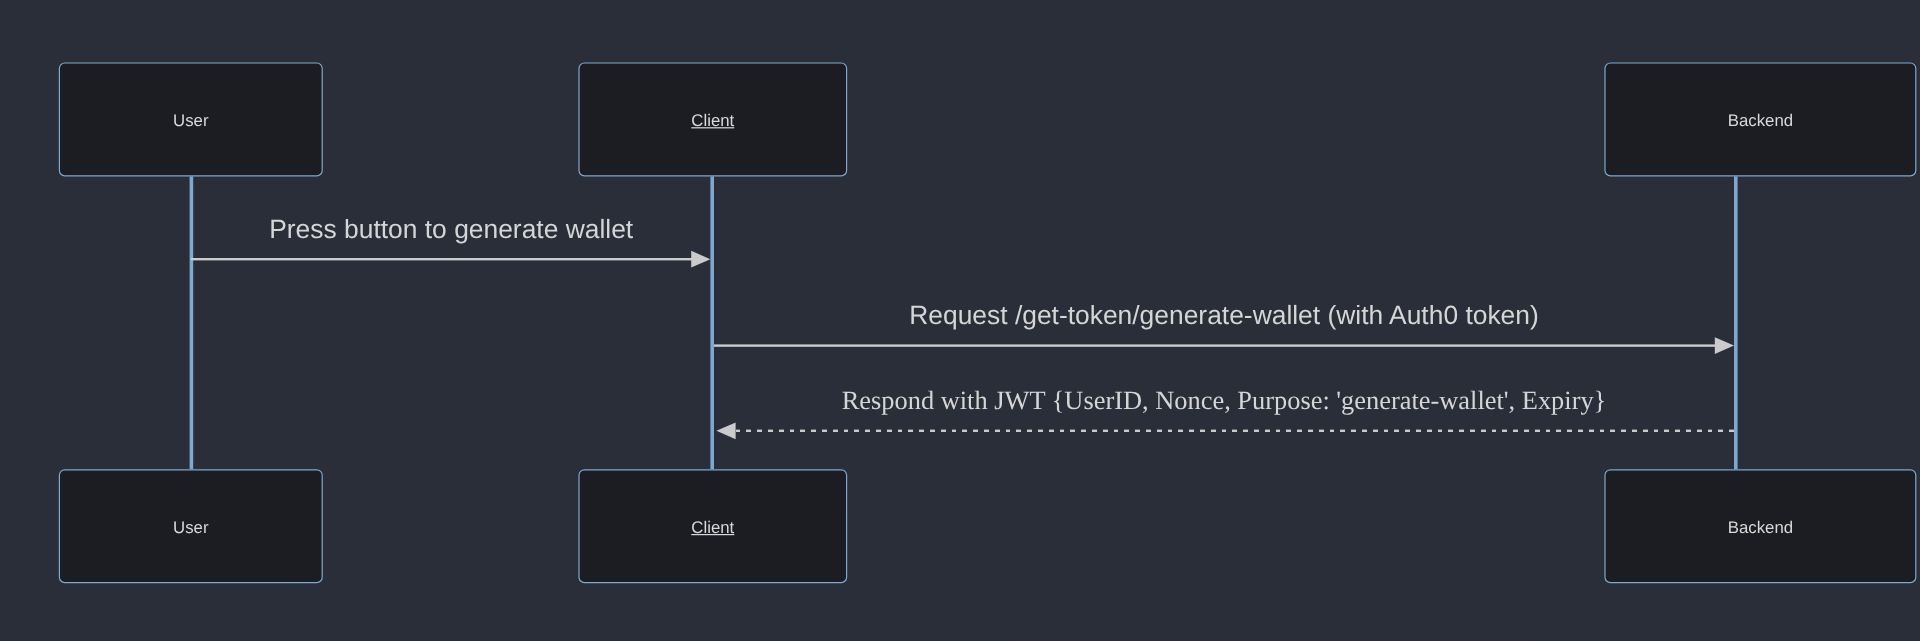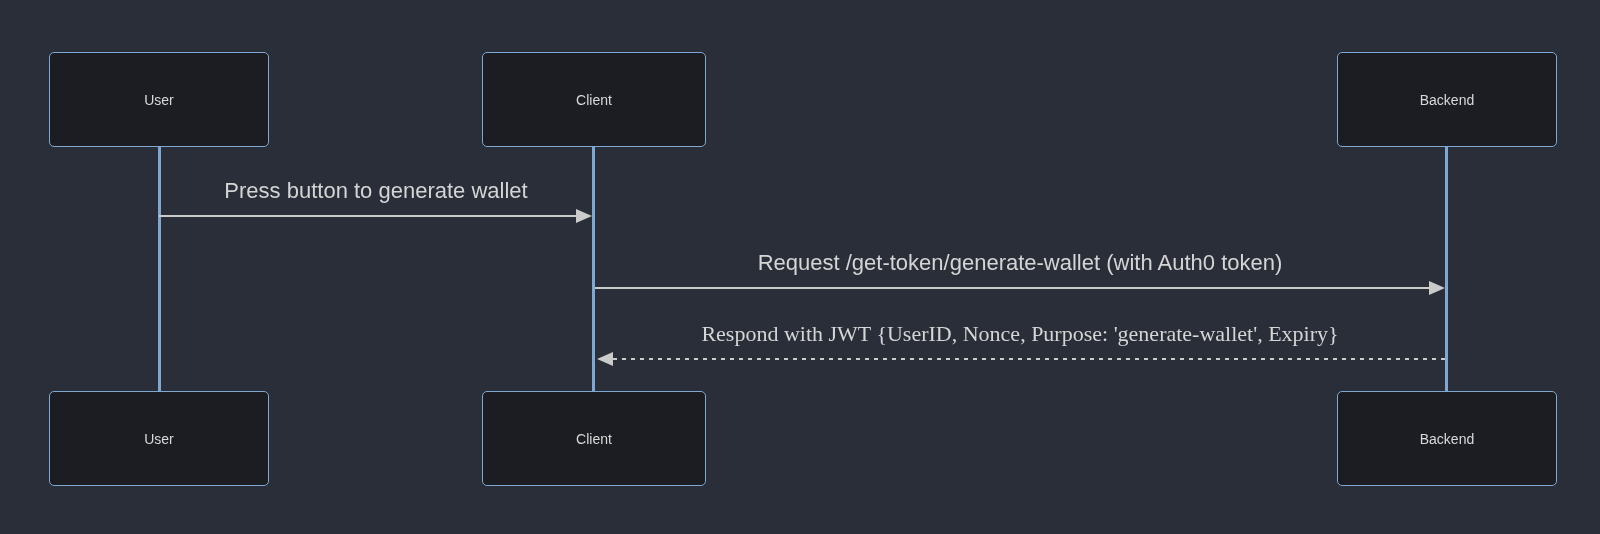--- a/index.html
+++ b/index.html
@@ -29,22 +29,22 @@
     border-radius: 5px;
     display: flex;
     align-items: center;
     justify-content: center;
     color: var(--actor-text);
     font-size: 14px;
   }
   .actor.row-top { top: 52px; }
   .actor.row-bottom { top: 391px; }
   .actor.col-user { left: 49px; width: 220px; }
-  .actor.col-client { left: 482px; width: 224px; }
-  .actor.col-backend { left: 1337px; width: 220px; }
+  .actor.col-client { left: 482px; width: 224px; text-decoration: underline; }
+  .actor.col-backend { left: 1337px; width: 260px; }
 
   .lifeline {
     position: absolute;
     top: 147px;
     height: 244px;
     width: 3px;
     background: var(--lifeline);
   }
   .lifeline.col-user { left: 158px; }
   .lifeline.col-client { left: 592px; }

